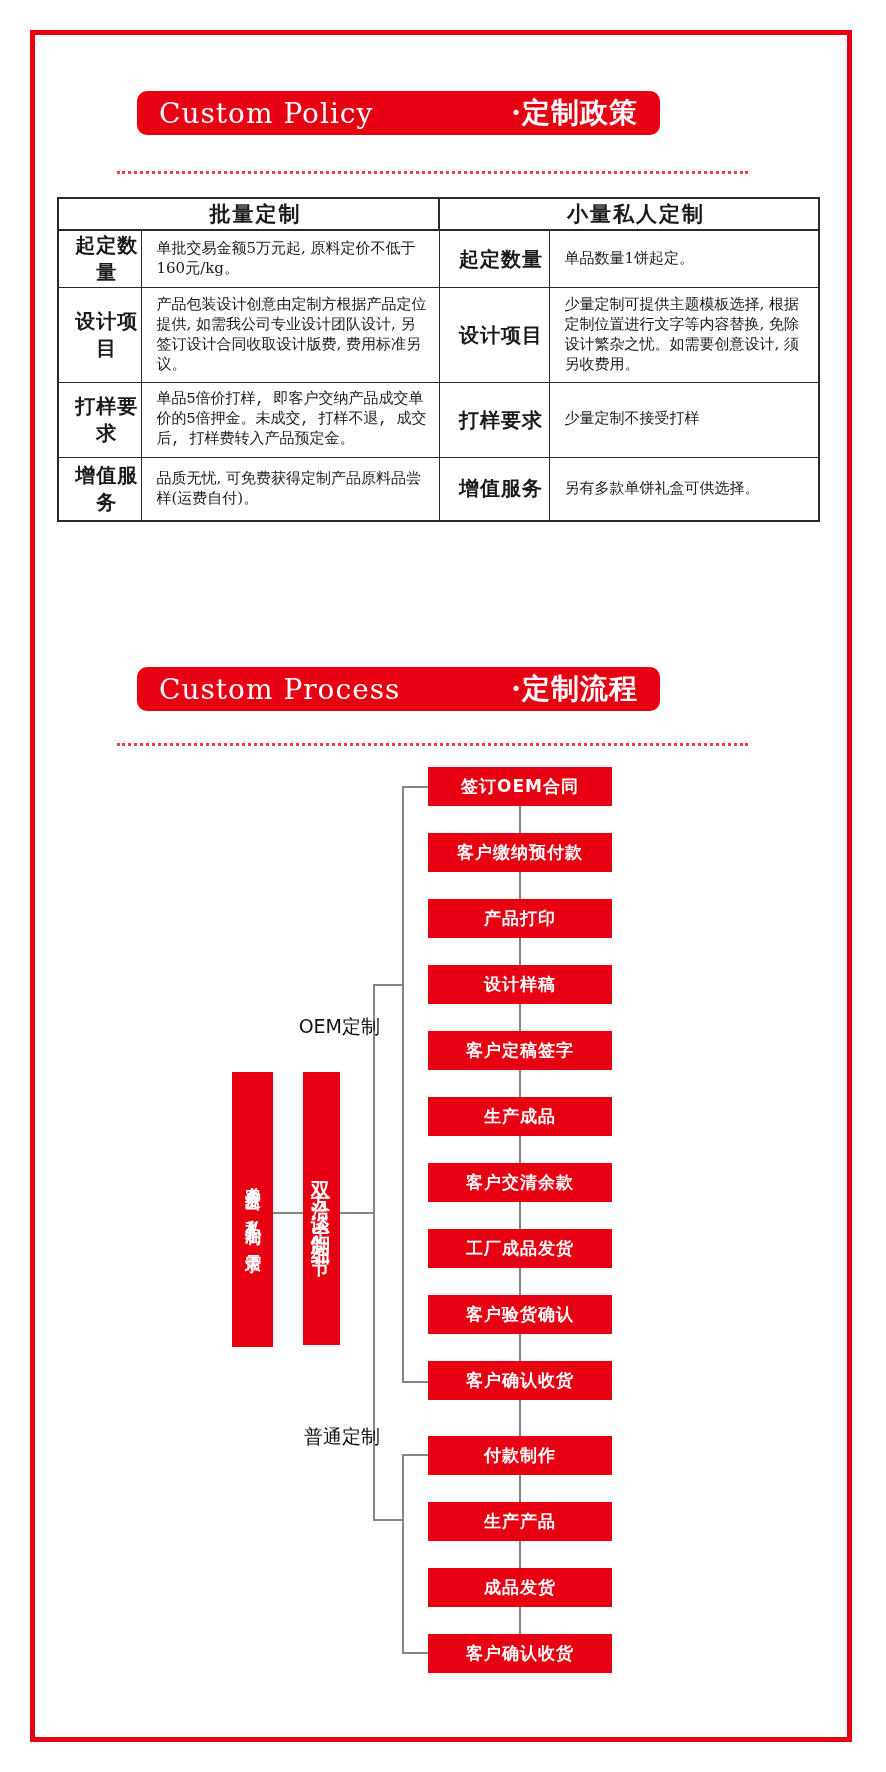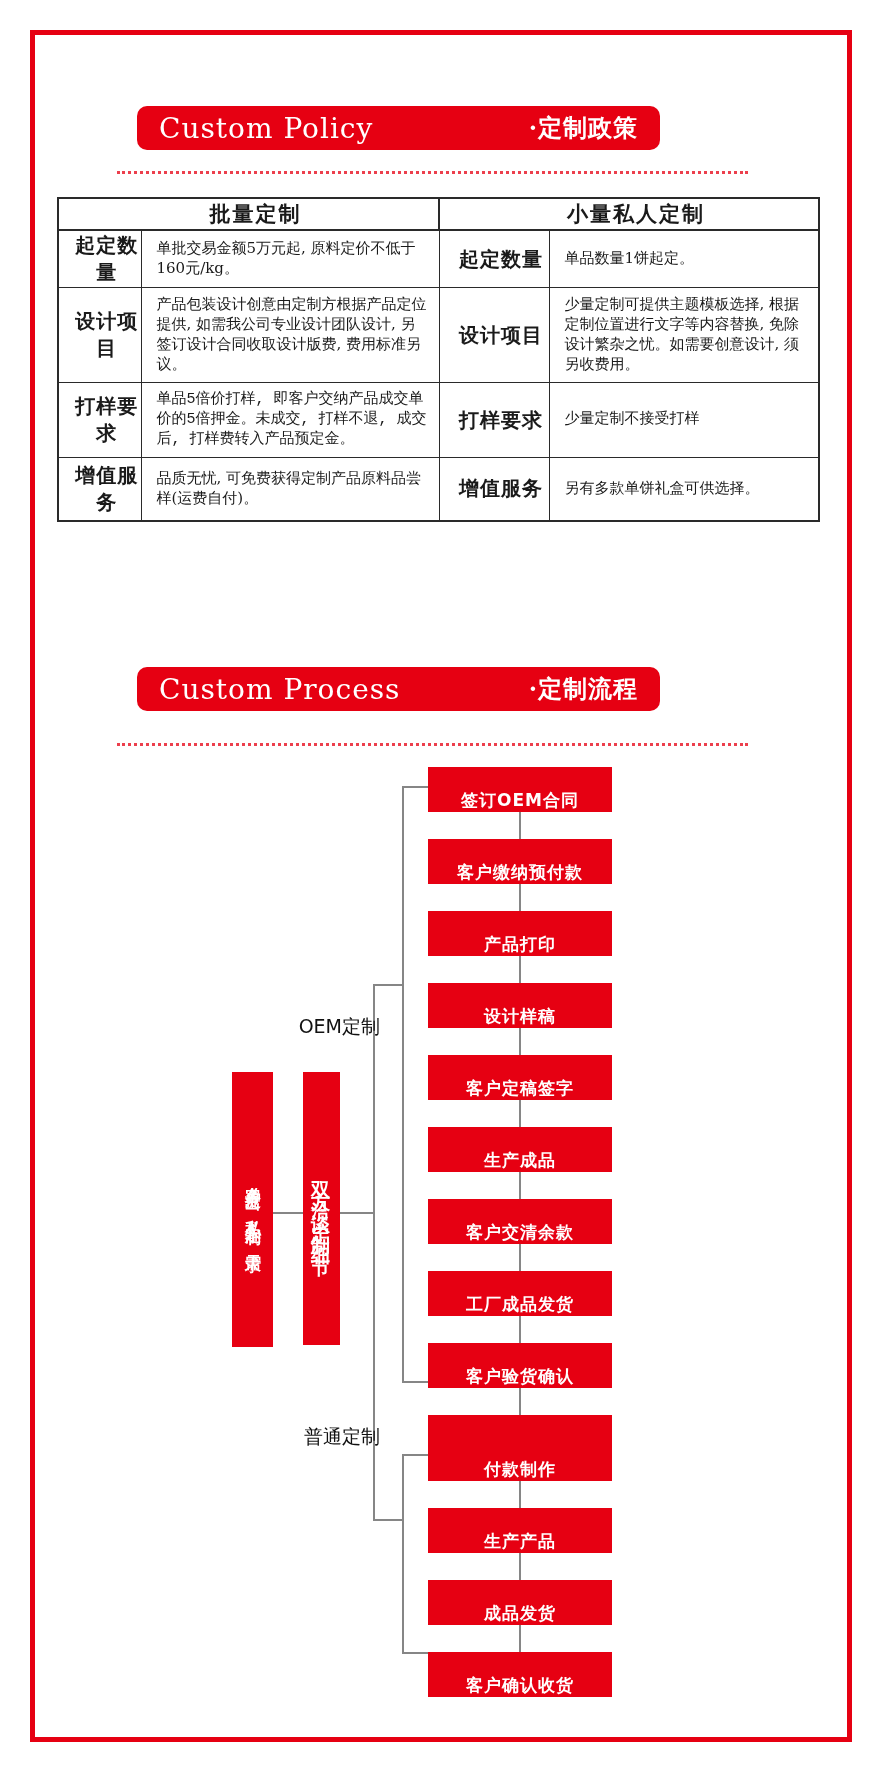--- a/index.html
+++ b/index.html
@@ -4,53 +4,53 @@
 <style>
   html,body{margin:0;padding:0;background:#ffffff;}
   .page{position:relative;width:886px;height:1772px;background:#fff;overflow:hidden;
         font-family:"DejaVu Serif","Liberation Serif",serif;color:#1a1a1a;}
   .frame{position:absolute;left:30px;top:30px;width:812px;height:1702px;
          border:5px solid #e60012;}
   .banner{position:absolute;left:137px;width:523px;height:44px;background:#e60012;
           border-radius:10px;display:flex;align-items:center;justify-content:space-between;
           padding:0 22px;box-sizing:border-box;color:#fff;}
   .banner .en{font-size:28px;letter-spacing:1px;}
-  .banner .zh{font-size:24px;font-weight:bold;letter-spacing:1px;}
+  .banner .zh{font-size:28px;font-weight:bold;letter-spacing:1px;}
   .dotted{position:absolute;left:117px;width:631px;height:0;
           border-top:3px dotted #e60012;opacity:.75;}
   
   table.policy{position:absolute;left:57px;top:197px;width:761px;border-collapse:collapse;
                table-layout:fixed;}
   table.policy td{border:1px solid #2a2a2a;box-sizing:border-box;padding-left:15px;}
   table.policy tr.hdr td{border:2px solid #2a2a2a;}
   table.policy{border:2px solid #2a2a2a;}
   td.hd{text-align:center;font-size:21px;font-weight:bold;letter-spacing:2px;}
   td.lbl{text-align:center;font-size:20px;font-weight:600;letter-spacing:1px;}
   td.txt{font-size:15px;line-height:1.32;padding:4px 8px;text-align:left;}
   
   .line{position:absolute;background:#868686;}
   .flow-col{position:absolute;left:428px;width:184px;display:flex;flex-direction:column;gap:27px;}
-  .flow-box{height:45px;background:#e60012;color:#fff;display:flex;align-items:flex-end;
+  .flow-box{height:39px;background:#e60012;color:#fff;display:flex;align-items:center;
             justify-content:center;font-family:"DejaVu Sans","Liberation Sans",sans-serif;
             font-weight:bold;font-size:17px;letter-spacing:1px;}
   .vbar{position:absolute;background:#e60012;color:#fff;writing-mode:vertical-rl;
         text-orientation:upright;display:flex;align-items:center;justify-content:center;
         font-family:"DejaVu Sans","Liberation Sans",sans-serif;font-weight:bold;}
   .vbar.start{left:232px;top:1072px;width:41px;height:275px;font-size:16px;letter-spacing:3px;}
   .vbar.nego{left:303px;top:1072px;width:37px;height:273px;font-size:19px;letter-spacing:11px;}
   .branch-label{position:absolute;left:280px;width:100px;text-align:right;color:#111;
         font-family:"DejaVu Sans","Liberation Sans",sans-serif;font-size:19px;}
 </style>
 </head>
 <body>
 
 <div class="page">
   <div class="frame"></div>
 
-  <div class="banner" style="top:106px;">
+  <div class="banner" style="top:91px;">
     <span class="en">Custom Policy</span>
     <span class="zh">·定制政策</span>
   </div>
   <div class="dotted" style="top:171px;"></div>
 
   <table class="policy">
     <colgroup>
         <col style="width:83px">
         <col style="width:298px">
         <col style="width:110px">

